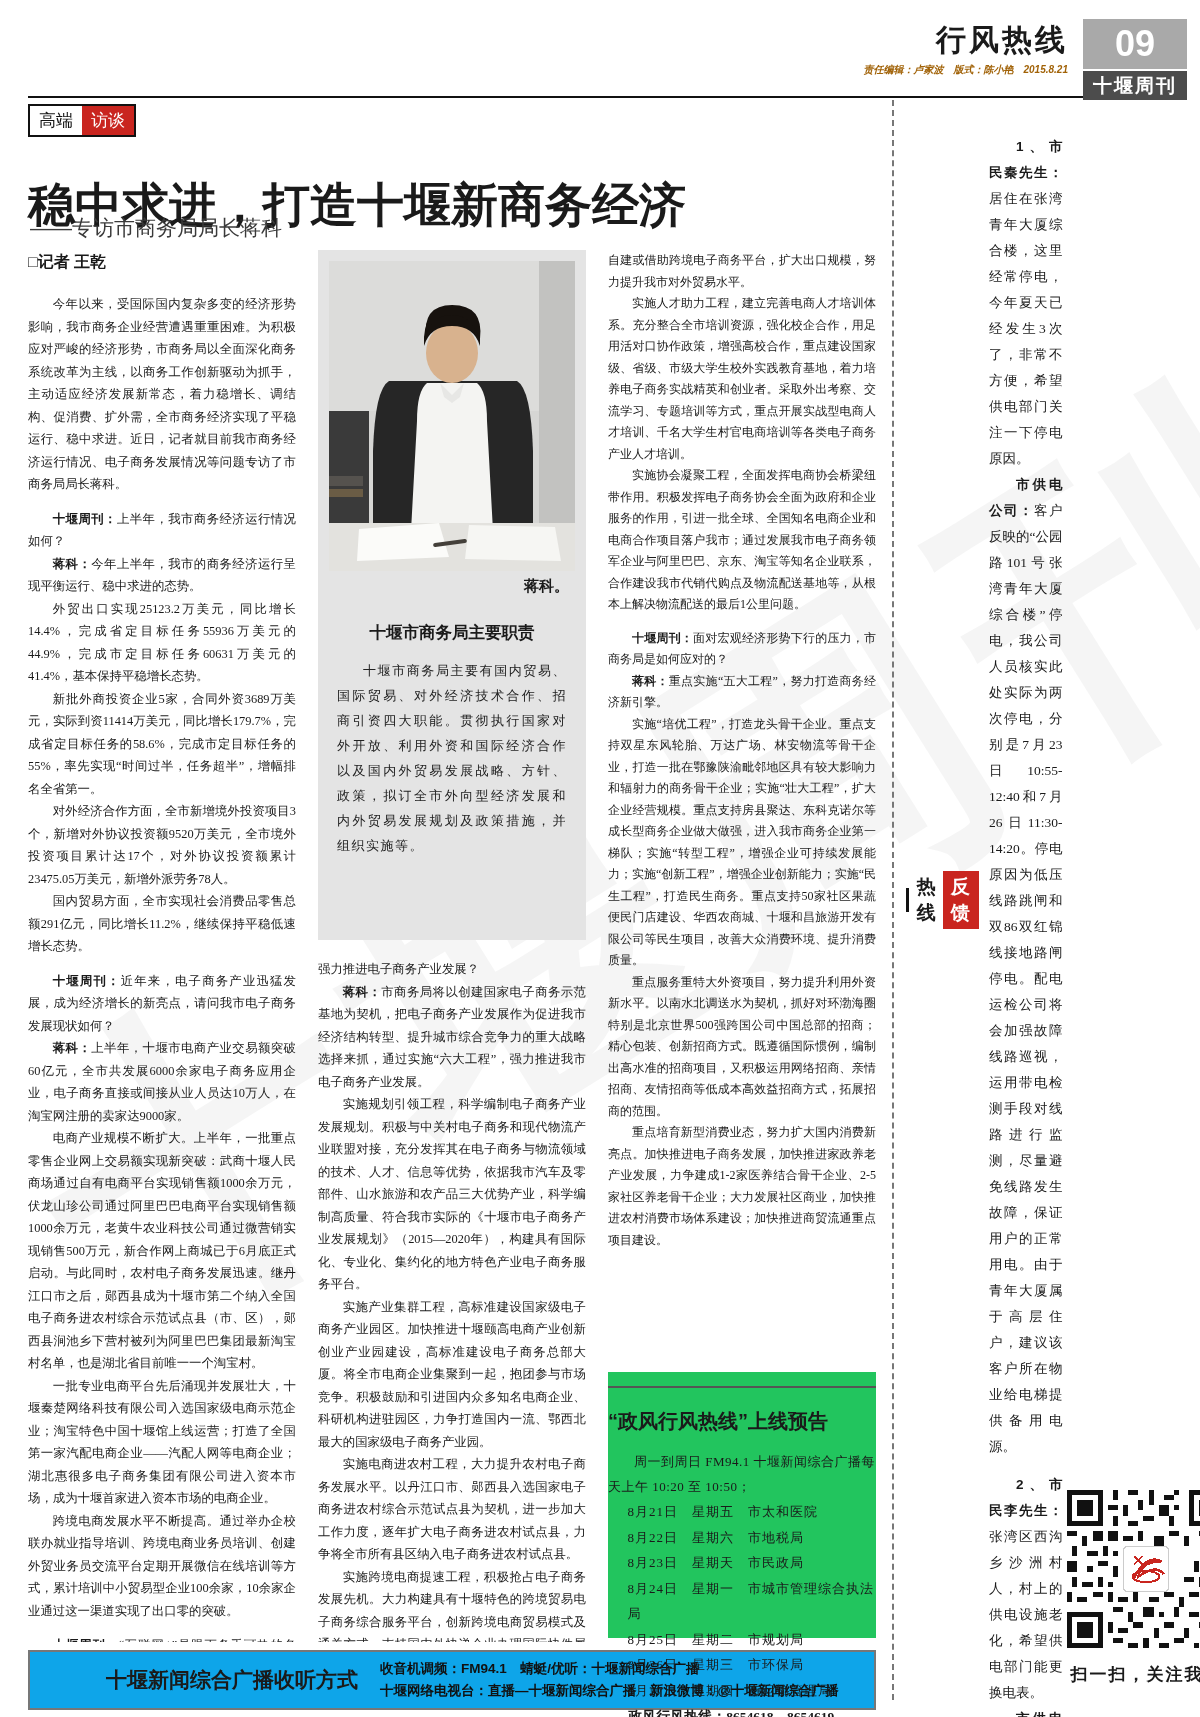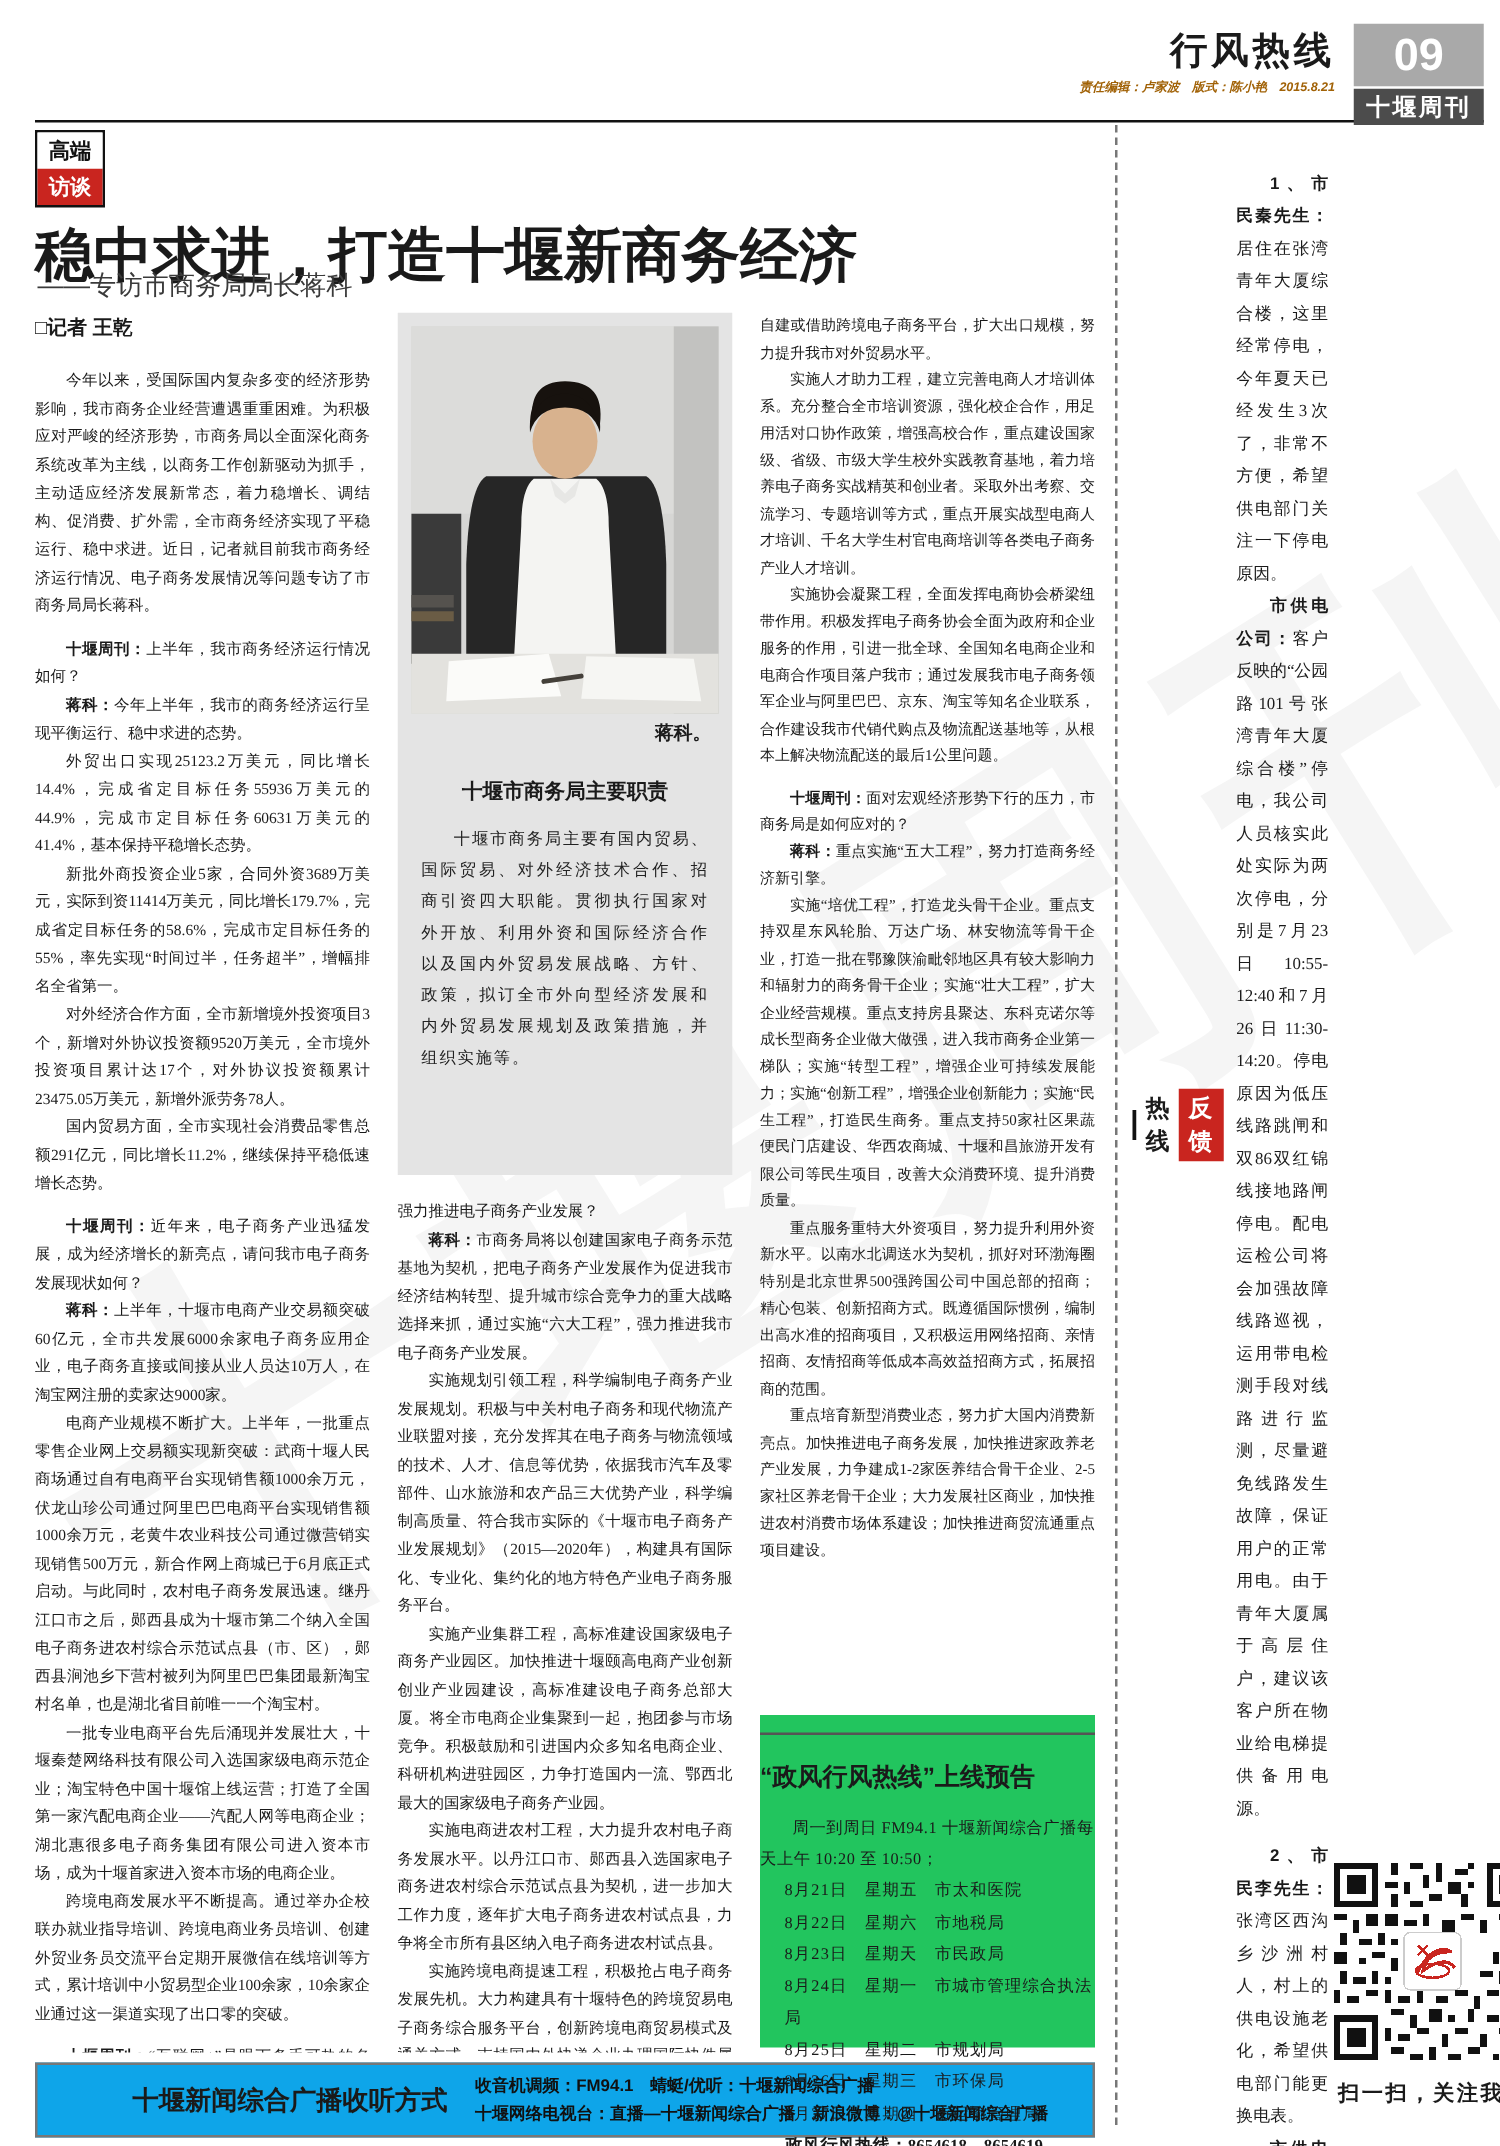--- a/index.html
+++ b/index.html
@@ -19,21 +19,21 @@
                font-style:italic;font-weight:bold;font-size:10px;color:#a16207;z-index:2;}
   .pagebox{position:absolute;top:8px;left:1083px;width:104px;z-index:2;}
   .pagenum{height:50px;background:#a9a9a9;color:#fff;font-family:"Liberation Sans",sans-serif;
            font-size:36px;font-weight:bold;display:flex;align-items:center;justify-content:center;margin-top:11px;}
   .masthead{height:29px;background:#4c4c4c;color:#fff;font-weight:bold;font-size:19px;
             letter-spacing:2px;display:flex;align-items:center;justify-content:center;margin-top:2px;}
   .hdr-rule{position:absolute;left:28px;top:96px;width:1159px;height:2px;background:#111;z-index:1;}
 
   
   .tag{position:absolute;left:28px;top:104px;display:inline-flex;border:2px solid #111;z-index:2;
-       font-family:"Liberation Sans",sans-serif;font-weight:bold;font-size:17px;line-height:1;flex-direction:column;}
+       font-family:"Liberation Sans",sans-serif;font-weight:normal;font-size:17px;line-height:1;}
   .tag .t1{background:#fff;color:#111;padding:6px 9px;}
   .tag .t2{background:var(--accent);color:#fff;padding:6px 9px;}
 
   .main-title{position:absolute;left:28px;top:146px;width:860px;font-family:"DejaVu Serif","Liberation Serif",serif;
               font-weight:bold;font-size:47px;line-height:1.2;z-index:2;}
   .sub-title{position:absolute;left:30px;top:214px;font-family:"Liberation Sans",sans-serif;
              font-size:21px;color:#3a3a3a;z-index:2;}
 
   
   .columns{position:absolute;left:28px;top:250px;width:848px;height:1392px;display:flex;gap:22px;z-index:1;}

